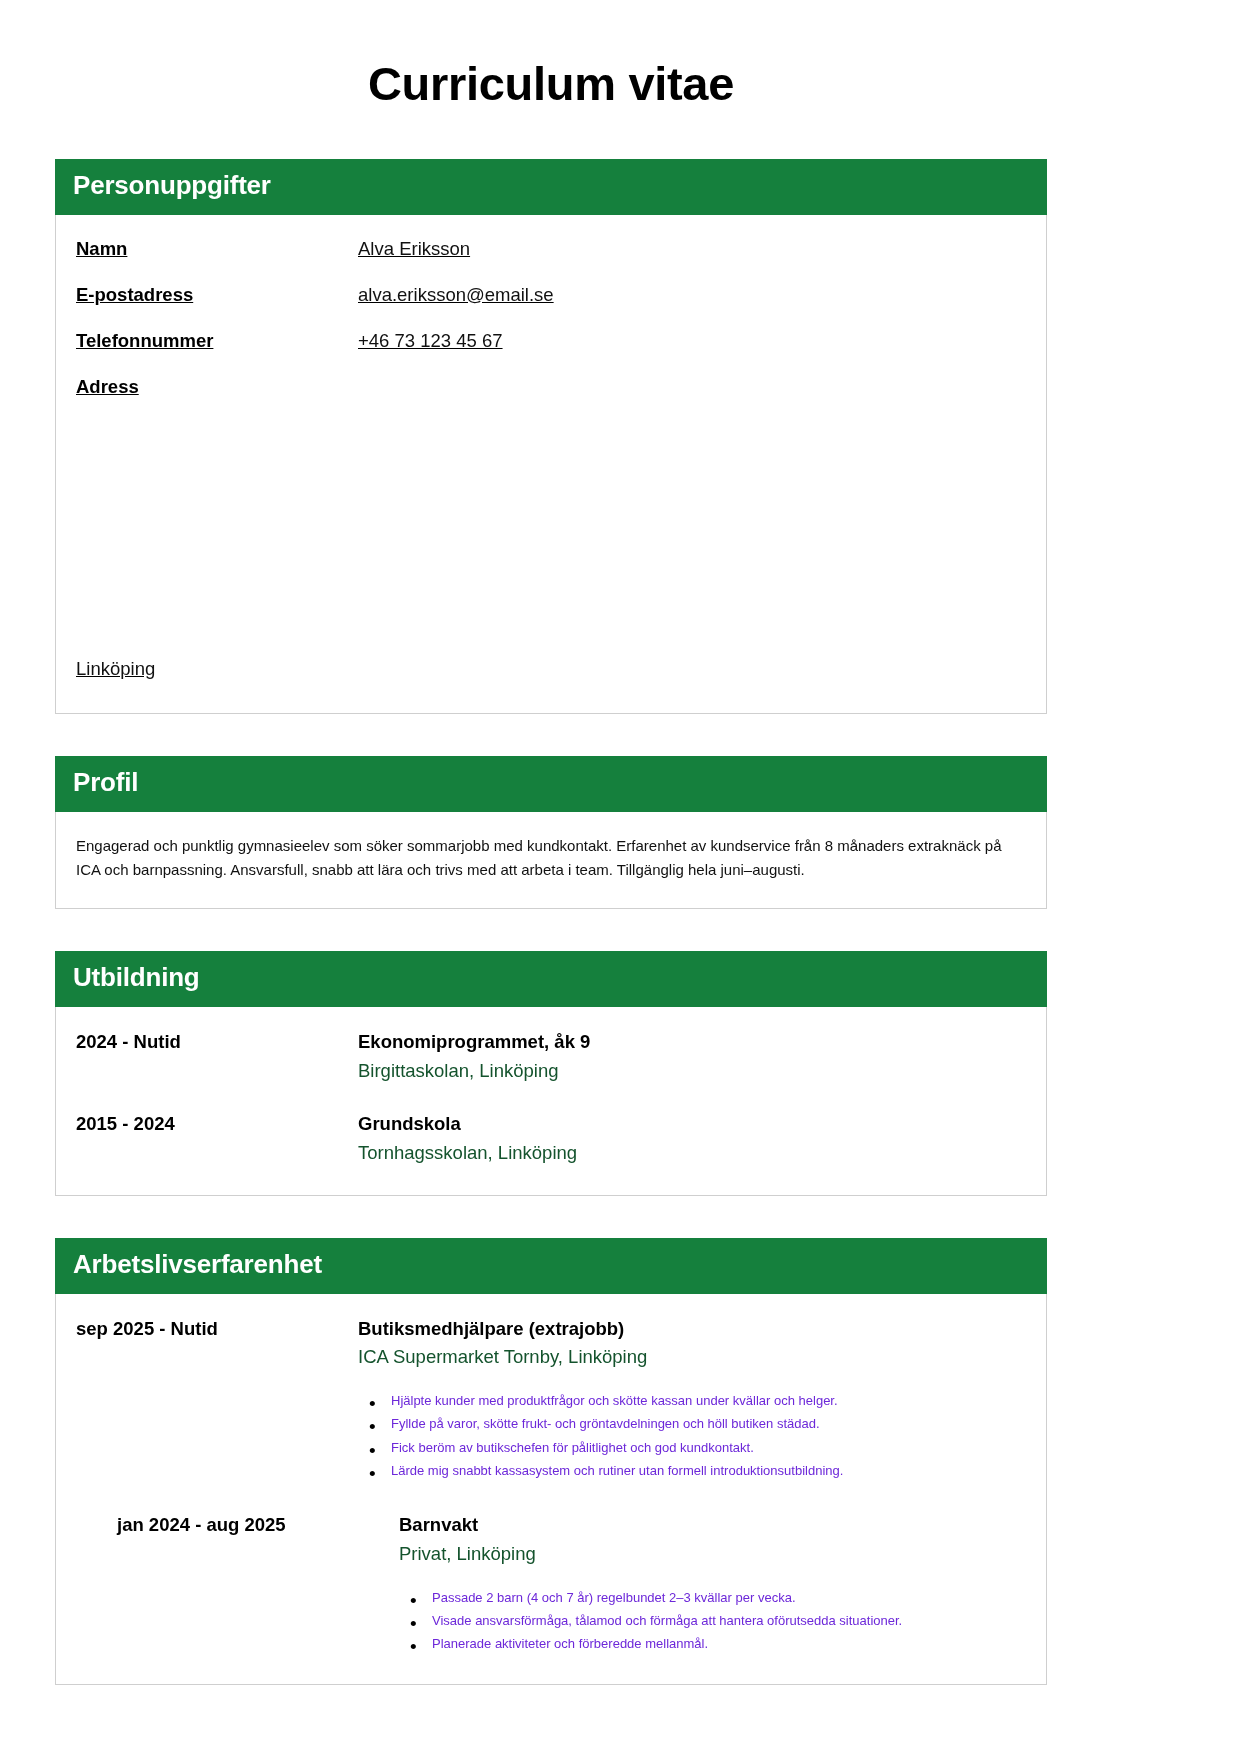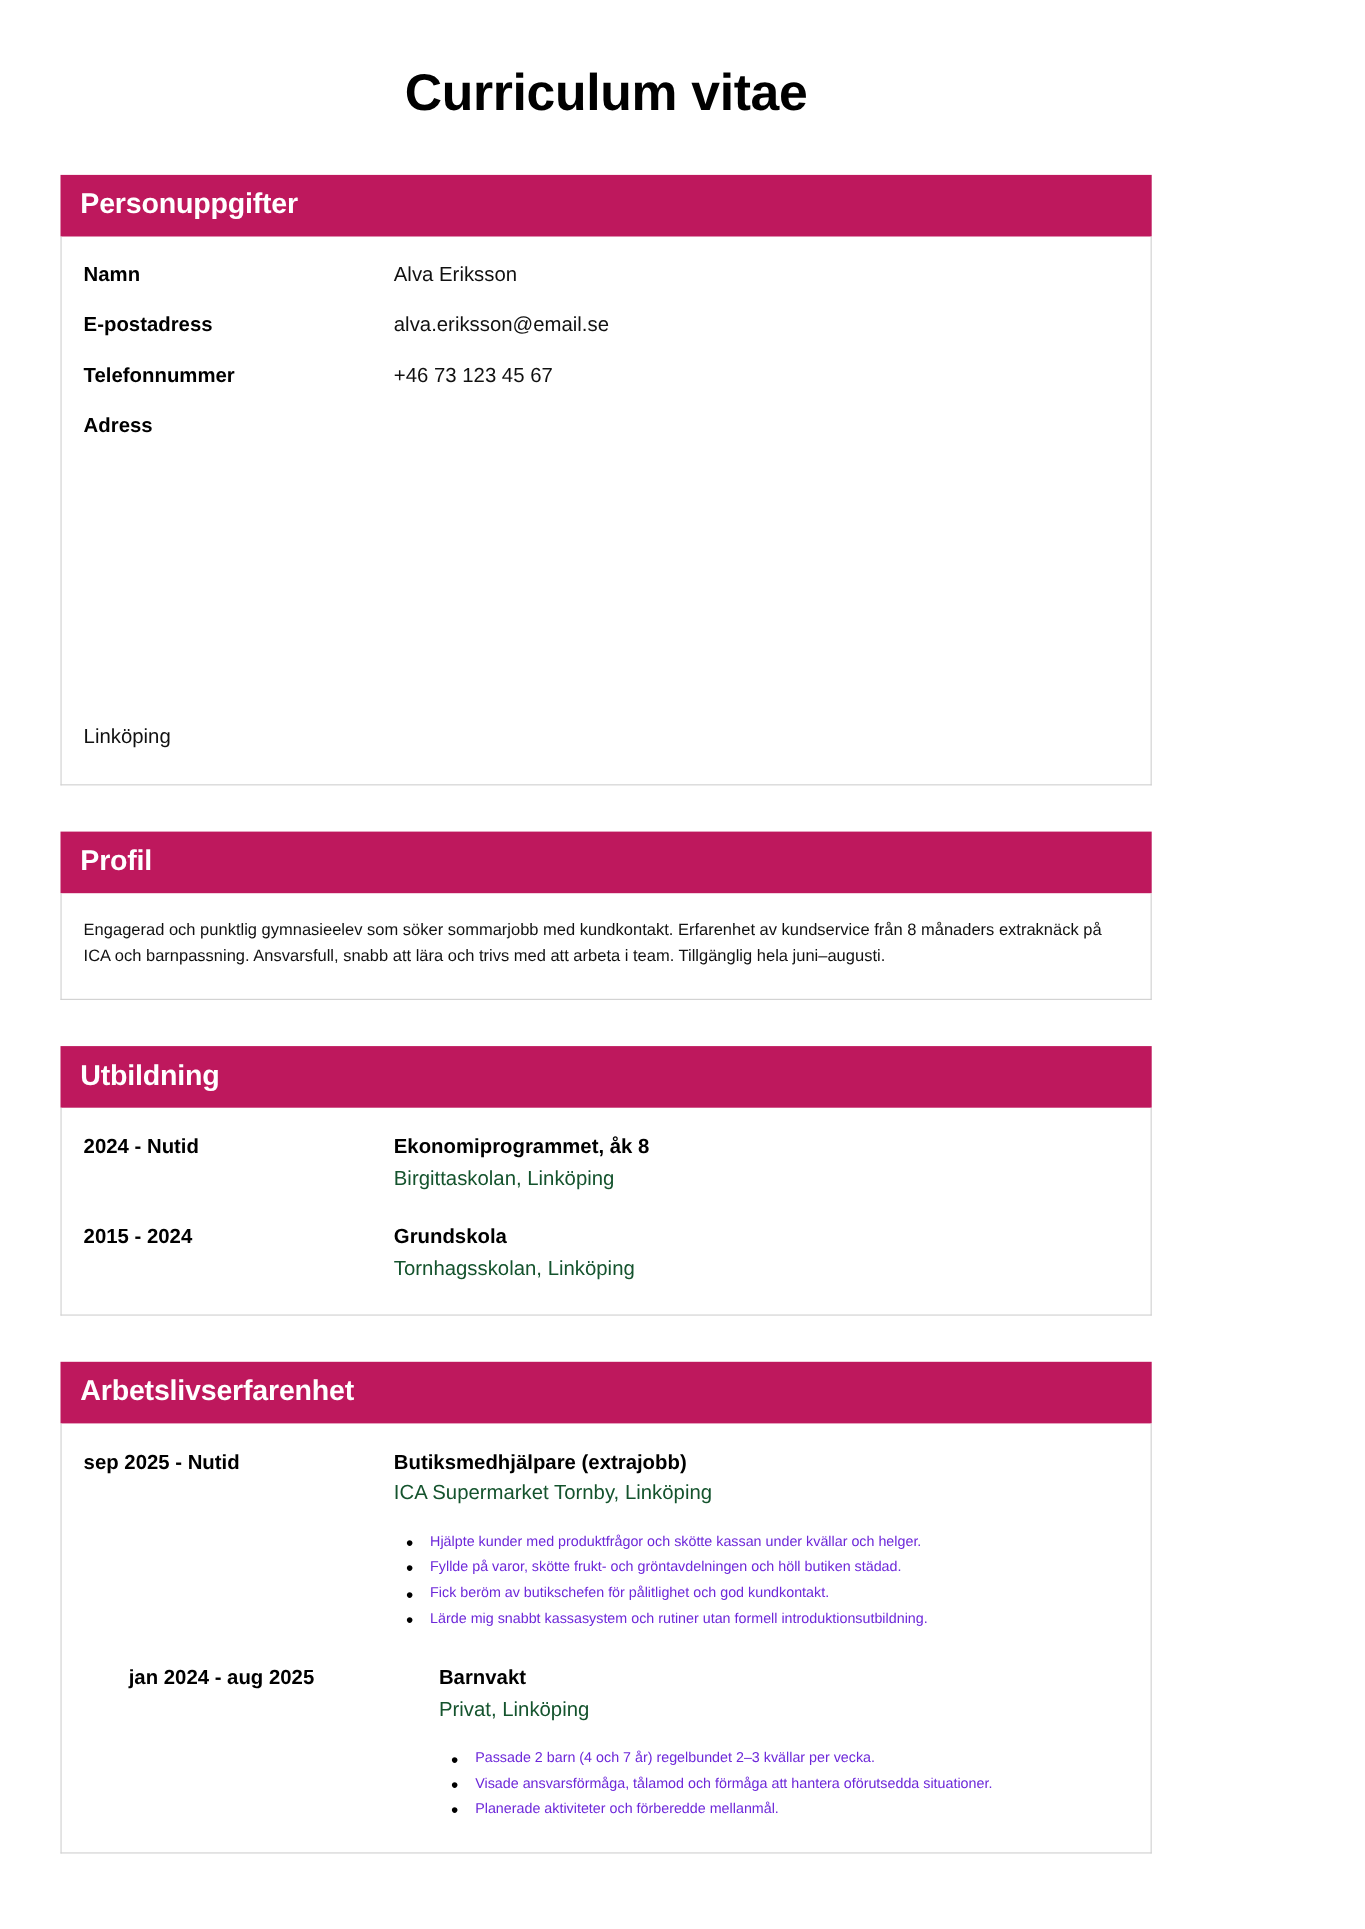--- a/index.html
+++ b/index.html
@@ -30,39 +30,40 @@
     padding-top: 55px;
     padding-bottom: 0;
     line-height: 1.25;
     color: #000;
   }
   .section {
     margin-top: 42px;
   }
   .section.first { margin-top: 45px; }
   .section-header {
-    background: #be185d;
+    background: #15803d;
     color: #ffffff;
     font-size: 26px;
     font-weight: bold;
     padding: 12px 18px 14px 18px;
     line-height: 1.15;
     letter-spacing: -0.2px;
   }
   .section-body {
     border: 1px solid #cfcfcf;
     border-top: none;
     padding: 22px 20px 26px 20px;
     box-sizing: border-box;
   }
   
   .pd-row {
     display: flex;
     align-items: flex-start;
     margin-bottom: 22px;
+    text-decoration: underline;
   }
   .pd-row:last-child { margin-bottom: 6px; flex-direction: column; }
   .pd-label {
     width: 282px;
     flex: 0 0 282px;
     font-size: 18.5px;
     font-weight: bold;
     line-height: 1.3;
   }
   .pd-value {
@@ -172,21 +173,21 @@
     </div>
   </div>
 
   <div class="section">
     <div class="section-header">Utbildning</div>
     <div class="section-body">
 
       <div class="entry">
         <div class="entry-date">2024 - Nutid</div>
         <div class="entry-main">
-          <div class="entry-title">Ekonomiprogrammet, åk 8</div>
+          <div class="entry-title">Ekonomiprogrammet, åk 9</div>
           <div class="entry-sub">Birgittaskolan, Linköping</div>
         </div>
       </div>
 
       <div class="entry">
         <div class="entry-date">2015 - 2024</div>
         <div class="entry-main">
           <div class="entry-title">Grundskola</div>
           <div class="entry-sub">Tornhagsskolan, Linköping</div>
         </div>

